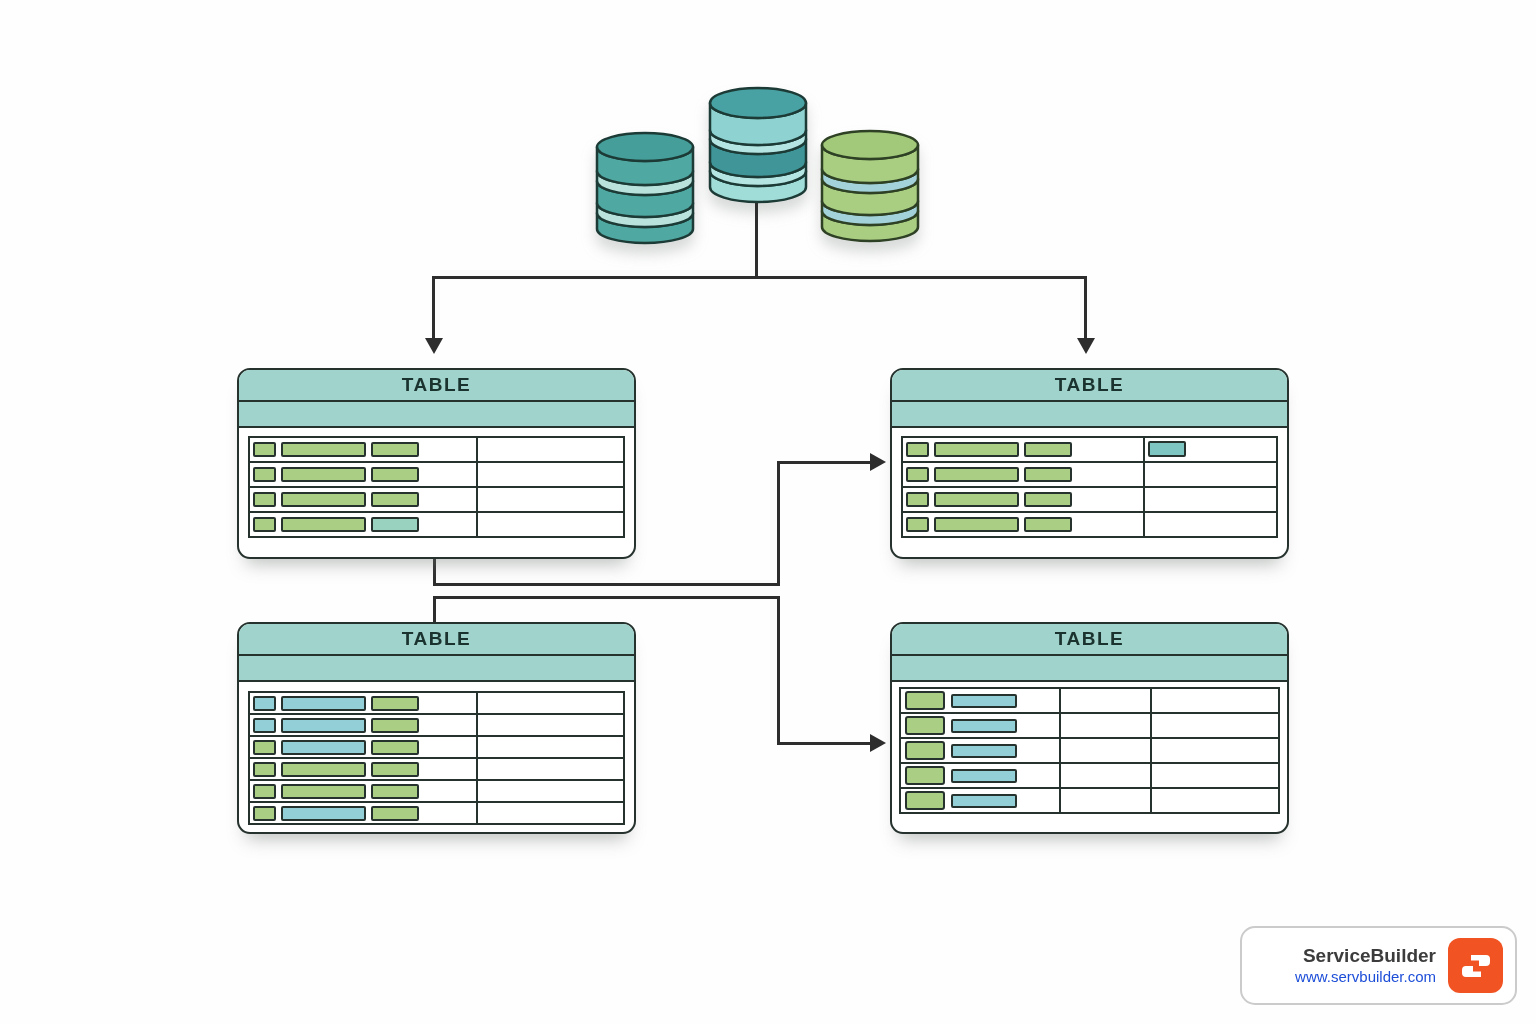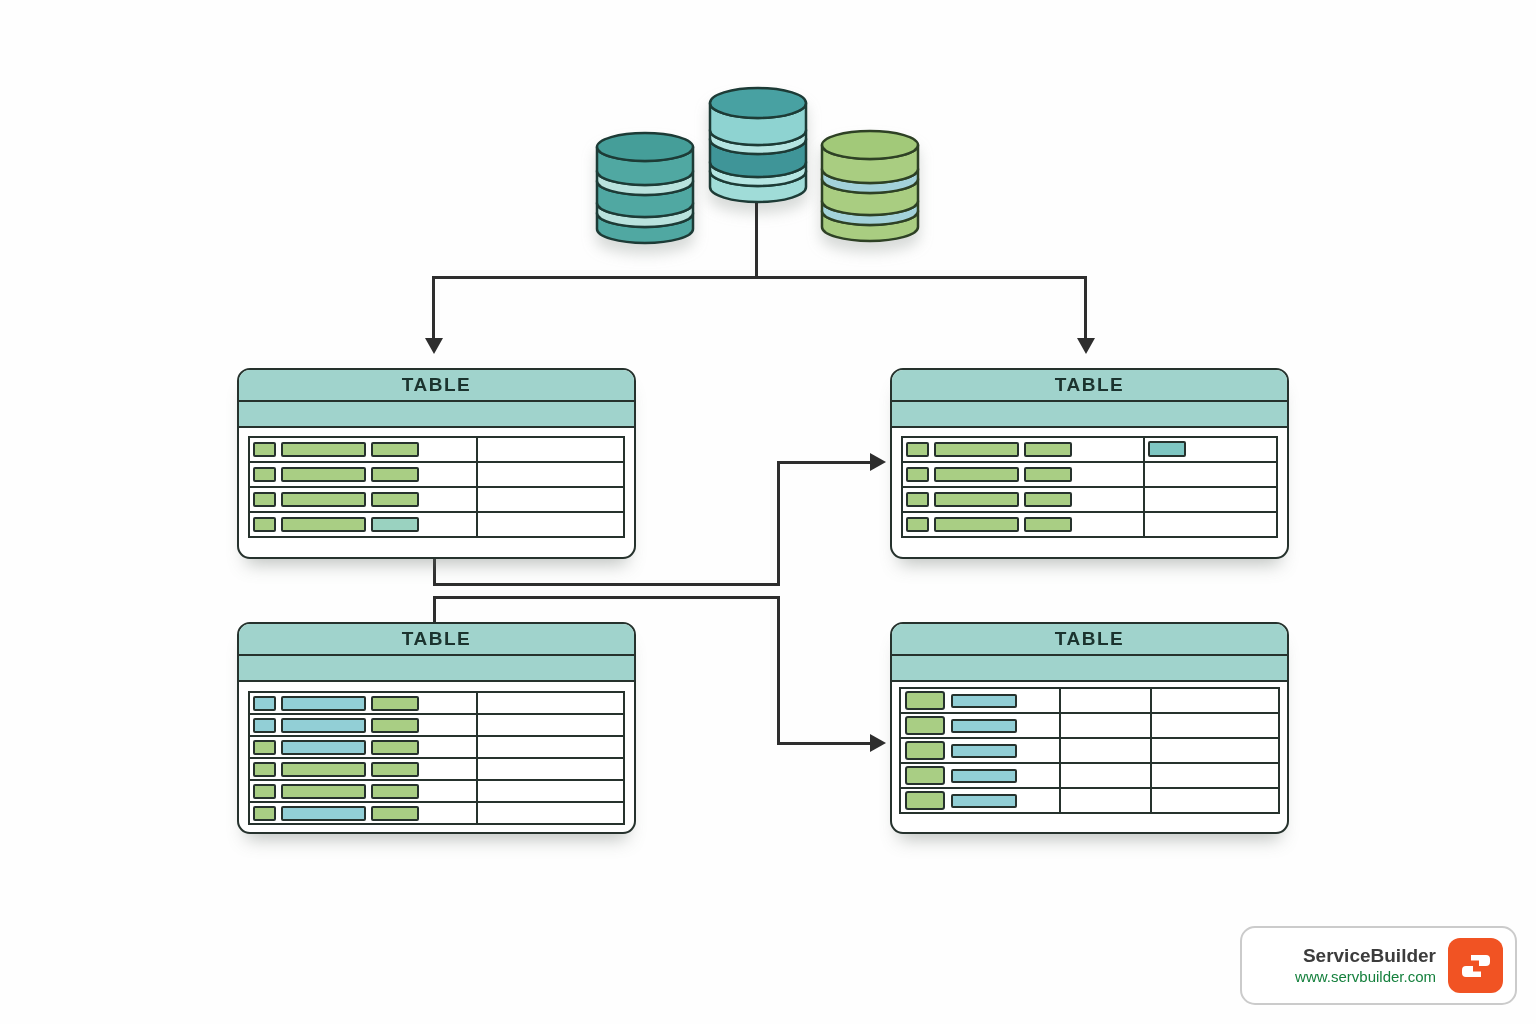--- a/index.html
+++ b/index.html
@@ -74,21 +74,21 @@
 
   
   .badge {
     position:absolute; left:1240px; top:926px; width:277px; height:79px;
     background:#ffffff; border:2px solid #cbcbcb; border-radius:15px;
     box-sizing:border-box; display:flex; align-items:center;
     justify-content:flex-end; gap:12px; padding-right:12px;
   }
   .badge-text { text-align:right; line-height:1.25; }
   .brand { font-size:19px; font-weight:bold; color:#3c3c3c; }
-  .site  { font-size:15px; color:#15803d; }
+  .site  { font-size:15px; color:#1d4ed8; }
   .logo  { width:55px; height:55px; border-radius:12px;
            display:flex; align-items:center; justify-content:center; }
 </style>
 </head>
 <body>
 
 <div class="canvas">
 
   <svg class="db db-left" width="100" height="115" viewBox="0 0 100 115">
     <g stroke="#1d3b36" stroke-width="2.5" stroke-linejoin="round">

